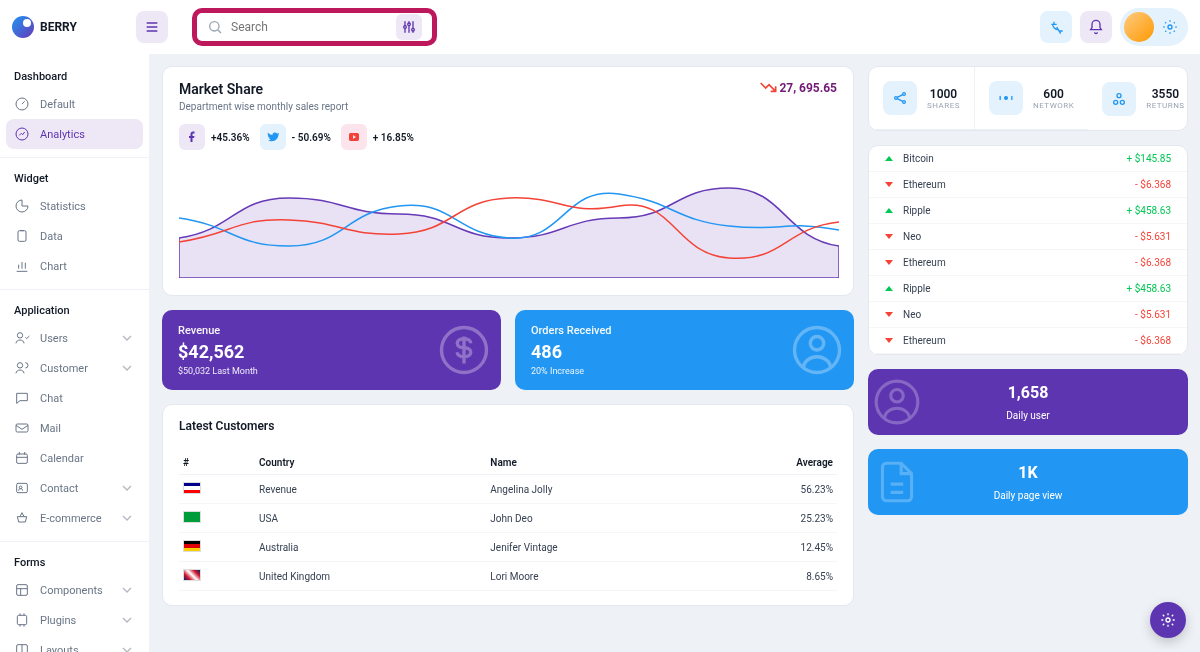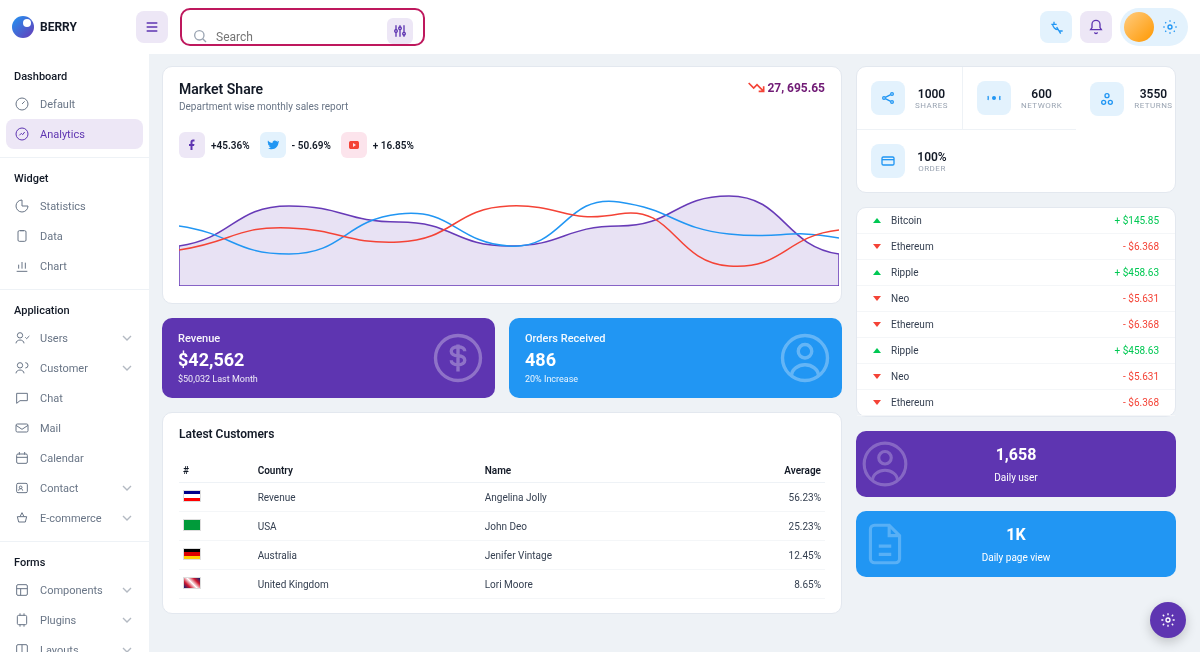--- a/index.html
+++ b/index.html
@@ -4,46 +4,46 @@
 <style>
 *{box-sizing:border-box;margin:0;padding:0;font-family:'Roboto',system-ui,sans-serif}
 body{background:#eef2f6;color:#364152;font-size:12px;overflow:hidden}
 .app{display:flex;height:652px;width:1200px}
 .topbar{position:fixed;top:0;left:0;right:0;height:54px;background:#fff;display:flex;align-items:center;padding:0 12px;z-index:10}
 .logo{display:flex;align-items:center;gap:6px;width:120px}
 .logo-mark{width:22px;height:22px;border-radius:50%;background:linear-gradient(135deg,#2196f3,#673ab7);position:relative}
 .logo-mark:before{content:"";position:absolute;width:8px;height:8px;background:#fff;border-radius:50%;top:3px;right:3px}
 .logo-text{font-weight:700;font-size:12px;color:#121926}
 .menu-btn{width:32px;height:32px;border-radius:8px;background:#ede7f6;display:flex;align-items:center;justify-content:center;cursor:pointer;margin-left:4px}
-.search{flex:0 0 245px;margin-left:12px;height:38px;border:2px solid #be185d;border-radius:10px;display:flex;align-items:flex-end;padding:0 10px;gap:8px;background:#fff}
+.search{flex:0 0 245px;margin-left:24px;height:38px;border:5px solid #be185d;border-radius:10px;display:flex;align-items:center;padding:0 10px;gap:8px;background:#fff}
 .search input{border:0;outline:0;flex:1;font-size:12px;color:#697586}
 .search .adjust{width:26px;height:26px;border-radius:6px;background:#ede7f6;display:flex;align-items:center;justify-content:center}
 .topbar-right{margin-left:auto;display:flex;gap:8px;align-items:center}
 .chip{width:32px;height:32px;border-radius:8px;display:flex;align-items:center;justify-content:center;cursor:pointer}
 .chip.blue{background:#e3f2fd}
 .chip.purple{background:#ede7f6}
 .avatar-chip{height:38px;border-radius:20px;background:#e3f2fd;display:flex;align-items:center;gap:8px;padding:0 10px 0 4px;cursor:pointer}
 .avatar{width:30px;height:30px;border-radius:50%;background:linear-gradient(135deg,#ffcc80,#ff9800)}
 .sidebar{width:150px;background:#fff;padding-top:60px;border-right:1px solid #eef2f6;overflow-y:auto}
 .sb-group{padding:4px 6px}
 .sb-title{font-size:11px;font-weight:500;color:#121926;padding:6px 8px}
 .sb-item{display:flex;align-items:center;gap:10px;padding:7px 8px;border-radius:8px;cursor:pointer;color:#697586;font-size:11px}
 .sb-item.active{background:#ede7f6;color:#5e35b1}
 .sb-item .chev{margin-left:auto;opacity:.5}
 .sb-divider{height:1px;background:#eef2f6;margin:4px 0}
-.main{flex:1;padding:66px 24px 12px 12px;display:flex;gap:14px;overflow:hidden}
+.main{flex:1;padding:66px 12px 12px 12px;display:flex;gap:14px;overflow:hidden}
 .col-left{flex:1;display:flex;flex-direction:column;gap:14px;min-width:0}
 .col-right{width:320px;display:flex;flex-direction:column;gap:14px}
 .card{background:#fff;border-radius:10px;border:1px solid #e3e8ef}
 .market{padding:14px 16px}
 .market-head{display:flex;justify-content:space-between;align-items:flex-start}
 .mh-title{font-size:14px;font-weight:600;color:#121926}
 .mh-sub{font-size:10px;color:#697586;margin-top:4px}
 .mh-val{display:flex;align-items:center;font-size:12px;font-weight:700;color:#701a75}
-.soc-row{display:flex;gap:10px;margin-top:20px}
+.soc-row{display:flex;gap:10px;margin-top:12px}
 .soc{display:flex;align-items:center;gap:6px;font-size:10px;font-weight:600;color:#121926}
 .soc-ico{width:26px;height:26px;border-radius:6px;display:flex;align-items:center;justify-content:center}
 .soc-ico.fb{background:#ede7f6;color:#5e35b1}
 .soc-ico.tw{background:#e3f2fd;color:#2196f3}
 .soc-ico.yt{background:#fce4ec;color:#f44336}
 .chart{height:120px;margin-top:8px}
 .two-cards{display:flex;gap:14px}
 .stat-card{flex:1;border-radius:10px;padding:14px 16px;color:#fff;position:relative;overflow:hidden}
 .sc-purple{background:#5e35b1}
 .sc-blue{background:#2196f3}
@@ -51,21 +51,21 @@
 .sc-val{font-size:18px;font-weight:700;margin-top:4px}
 .sc-sub{font-size:9px;opacity:.9;margin-top:4px}
 .sc-ico{position:absolute;right:10px;top:50%;transform:translateY(-50%);opacity:.30}
 .table-card{padding:14px 16px}
 .tc-title{font-size:12px;font-weight:600;color:#121926;margin-bottom:18px}
 table{width:100%;border-collapse:collapse;font-size:10px}
 th{text-align:left;color:#121926;font-weight:600;padding:6px 4px;border-bottom:1px solid #eef2f6}
 th:last-child,td:last-child{text-align:right}
 td{padding:7px 4px;border-bottom:1px solid #f4f6f8;color:#364152}
 .flag{width:18px;height:12px;display:inline-block;border:1px solid #ddd}
-.stat-grid{display:grid;grid-template-columns:1fr 1fr 1fr}
+.stat-grid{display:grid;grid-template-columns:1fr 1fr 1fr 1fr}
 .sg-cell{display:flex;align-items:center;gap:10px;padding:14px;border-right:1px solid #eef2f6;border-bottom:1px solid #eef2f6}
 .sg-cell:nth-child(2n){border-right:0}
 .sg-cell:nth-child(n+3){border-bottom:0}
 .sg-ico{width:34px;height:34px;border-radius:8px;background:#e3f2fd;display:flex;align-items:center;justify-content:center;color:#2196f3}
 .sg-txt{flex:1;text-align:center}
 .sg-val{font-size:12px;font-weight:600;color:#121926}
 .sg-lbl{font-size:8px;color:#9aa4b2;text-transform:uppercase;letter-spacing:.5px}
 .rev-card .rc-title{font-size:12px;font-weight:600;padding:14px 16px;border-bottom:1px solid #eef2f6}
 .rev-row{display:flex;align-items:center;padding:7px 16px;border-bottom:1px solid #f4f6f8;font-size:10px}
 .rev-row .tri{width:0;height:0;border-left:4px solid transparent;border-right:4px solid transparent;margin-right:10px}

